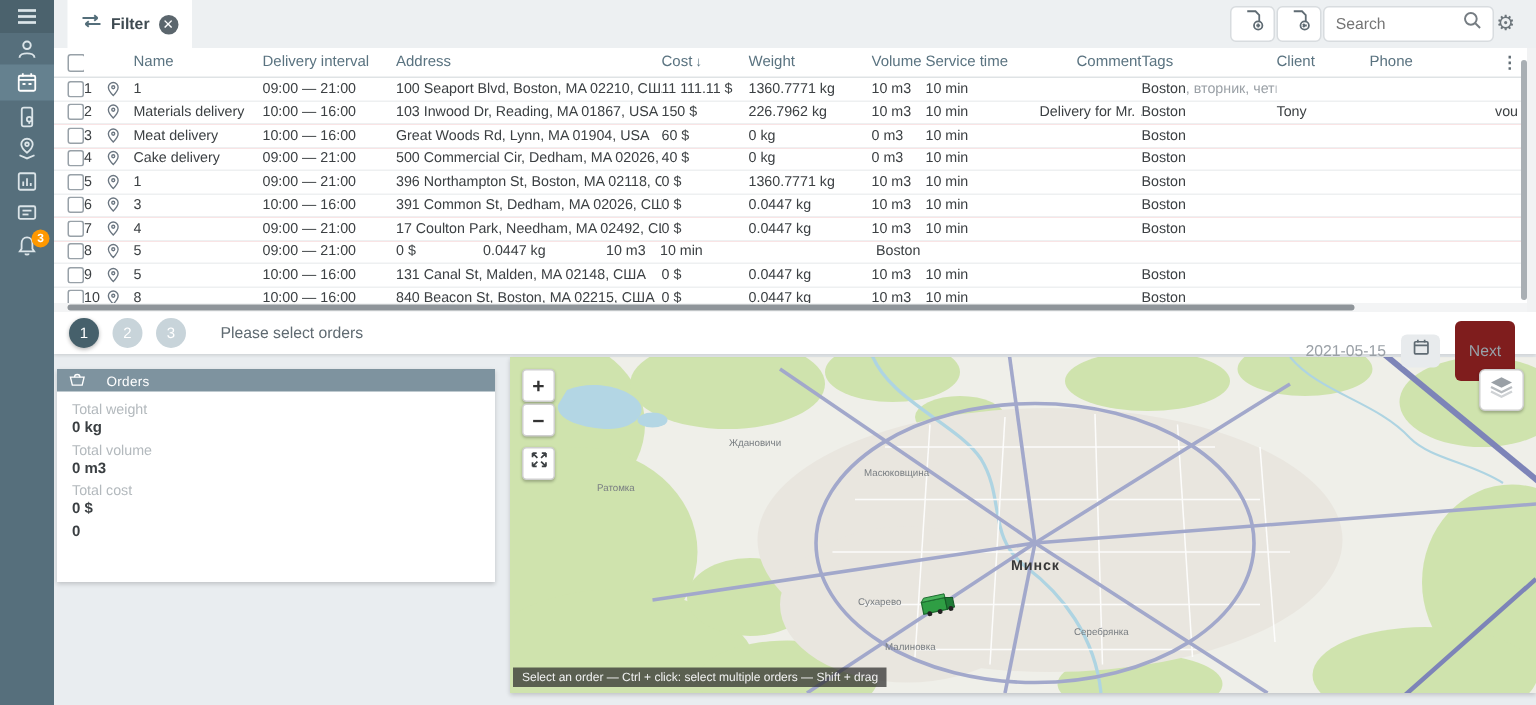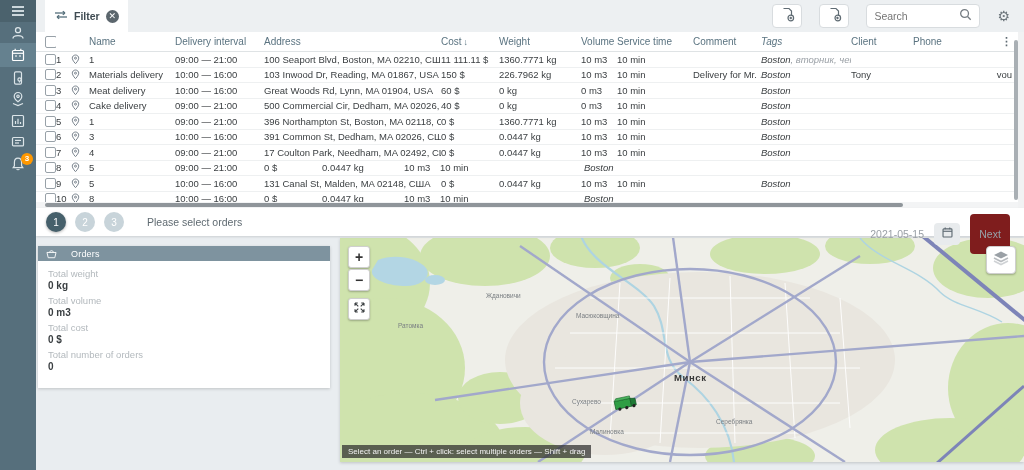--- a/index.html
+++ b/index.html
@@ -18,21 +18,21 @@
 
   
   .main { position:absolute; left:36px; top:0; width:988px; height:470px; }
 
   .toolbar { height:32px; background:#edf0f2; position:relative; }
   .filter-chip { position:absolute; left:9px; top:0; height:32px; padding:0 9px; background:#fff;
     display:flex; align-items:center; gap:6px; }
   .filter-label { font-size:10.5px; color:#3f4b52; font-weight:bold; }
   .filter-clear { width:13px; height:13px; border-radius:50%; background:#5b666d; color:#fff; font-size:9px;
     display:flex; align-items:center; justify-content:center; line-height:1; cursor:pointer; }
-  .toolbar-right { position:absolute; right:14px; top:4px; display:flex; align-items:center; gap:17px; }
+  .toolbar-right { position:absolute; right:14px; top:4px; display:flex; align-items:center; gap:1px; }
   .icon-btn { width:30px; height:24px; background:#fff; border:1px solid #d8dcdf; border-radius:4px;
     display:flex; align-items:center; justify-content:center; cursor:pointer; }
   .search-box { width:114px; height:24px; background:#fff; border:1px solid #d8dcdf; border-radius:4px;
     display:flex; align-items:center; padding:0 7px; gap:4px; }
   .search-box input { border:none; outline:none; flex:1; min-width:0; font-size:10.5px; color:#3c4043;
     font-family:"Liberation Sans",sans-serif; background:transparent; }
   .gear { font-family:"DejaVu Sans",sans-serif; font-size:14px; color:#6d767c; cursor:pointer; line-height:1; }
 
   
   .table-area { position:relative; background:#ef4444; }
@@ -44,22 +44,22 @@
   .c-cb   { width:20px; padding-left:9px; }
   .c-num  { width:15px; }
   .c-pin  { width:18px; display:flex; align-items:center; }
   .c-name { width:86px; }
   .c-int  { width:89px; }
   .c-addr { width:177px; }
   .c-cost { width:58px; }
   .c-wt   { width:82px; }
   .c-vol  { width:36px; }
   .c-svc  { width:76px; }
-  .c-cmt  { width:68px; }
-  .c-tags { width:90px;font-style:italic; }
+  .c-cmt  { width:68px;text-align:right; }
+  .c-tags { width:90px; }
   .c-client { width:62px; }
   .c-phone { width:64px; }
   .c-more { flex:1; text-align:right; padding-right:12px; overflow:hidden; }
   .cb { width:11px; height:11px; border:1px solid #98a1a8; border-radius:2px; background:#fff; display:block; }
   .sort { margin-left:2px; font-size:9px; }
   .tag-extra { color:#9aa0a6; }
   .menu-dots { font-size:11px; color:#5f6b73; font-weight:bold; letter-spacing:0; cursor:pointer; }
 
   .hscroll { height:6px; background:#f3f4f5; position:relative; }
   .hthumb { position:absolute; left:9px; top:1px; width:858px; height:4px; background:#8f959a; border-radius:2px; cursor:pointer; }
@@ -488,20 +488,21 @@
             </div>
     <div class="cell c-num">10</div>
     <div class="cell c-pin">
       <svg width="9" height="11" viewBox="0 0 10 12" fill="none" stroke="#6b7681" stroke-width="1">
                 <path d="M5,1 C7,1 8.6,2.6 8.6,4.5 C8.6,7 5,10.6 5,10.6 C5,10.6 1.4,7 1.4,4.5 C1.4,2.6 3,1 5,1 Z"></path>
                 <circle cx="5" cy="4.5" r="1.1"></circle>
               </svg>
     </div>
     <div class="cell c-name">8</div>
     <div class="cell c-int">10:00 — 16:00</div>
+    <div class="cell c-addr">840 Beacon St, Boston, MA 02215, США</div>
     <div class="cell c-cost">0 $</div>
     <div class="cell c-wt">0.0447 kg</div>
     <div class="cell c-vol">10 m3</div>
     <div class="cell c-svc">10 min</div>
     <div class="cell c-cmt"></div>
     <div class="cell c-tags"><span class="tag-main">Boston</span><span class="tag-extra"></span></div>
     <div class="cell c-client"></div>
     <div class="cell c-phone"></div>
     <div class="cell c-more"></div>
   </div>
@@ -554,21 +555,20 @@
     <span class="op-label">Total volume</span>
     <span class="op-value">0 m3</span>
   </div>
 
   <div class="op-field">
     <span class="op-label">Total cost</span>
     <span class="op-value">0 $</span>
   </div>
 
   <div class="op-field">
-    <span class="op-label">Total number of orders</span>
     <span class="op-value">0</span>
   </div>
 </div>
     </div>
 
     <div class="map">
       <svg class="basemap" width="684" height="224" viewBox="0 0 684 224">
         <rect x="0" y="0" width="684" height="224" fill="#efefe9"></rect>
 
         <g fill="#cfe3ad">

